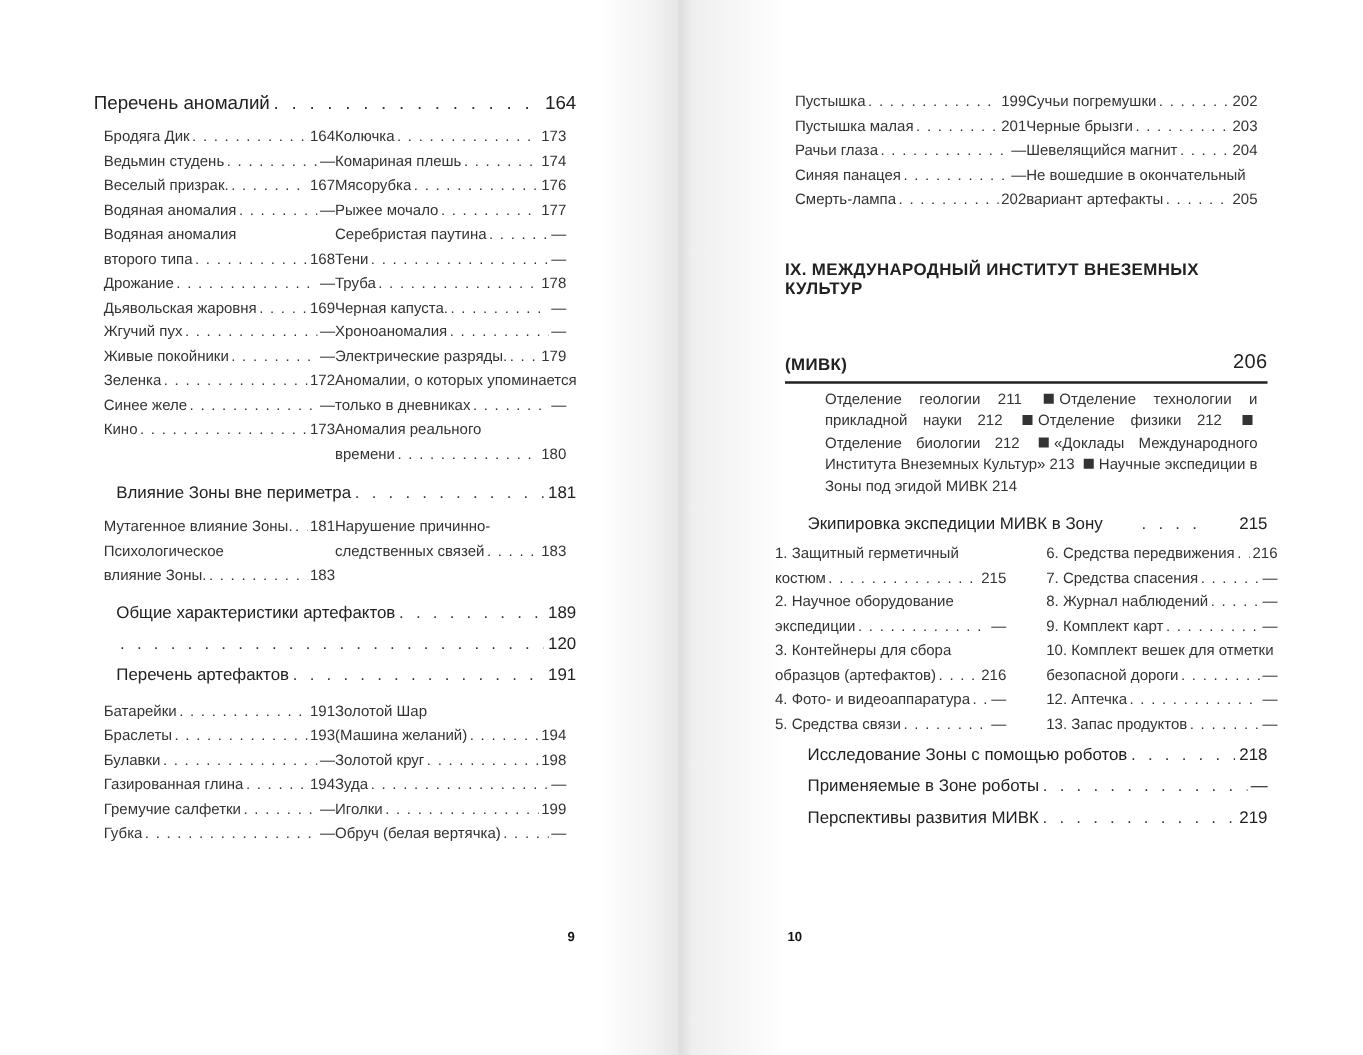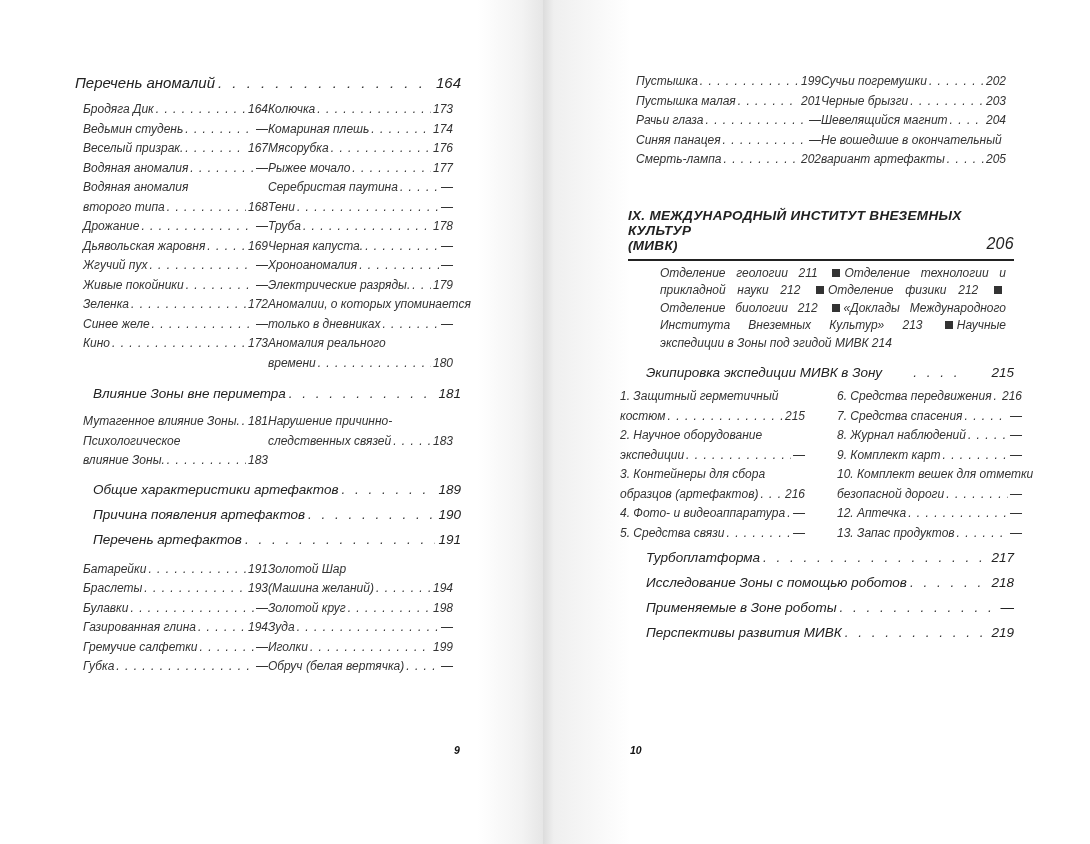--- a/index.html
+++ b/index.html
@@ -4,21 +4,21 @@
 <style>
   html, body { margin: 0; padding: 0; }
   body {
     width: 1090px; height: 844px; overflow: hidden;
     background: #ffffff;
     font-family: "Liberation Sans", "DejaVu Sans", sans-serif;
     color: #222;
     position: relative;
   }
   .page {
-    position: absolute; top: 0; height: 844px; background: #fff; font-style: italic;
+    position: absolute; top: 0; height: 844px; background: #fff;
   }
   .page.left { left: 0; width: 543px;
     background: linear-gradient(to right, #fff 0%, #fff 88%, #f3f3f3 96%, #e6e6e6 100%); }
   .page.right { left: 543px; width: 547px;
     background: linear-gradient(to right, #dcdcdc 0%, #efefef 2%, #f6f6f6 8%, #fff 16%, #fff 100%); }
   .gutter-line { position: absolute; left: 543px; top: 0; width: 2px; height: 844px; background: #cfcfcf; }
 
   .content { position: absolute; }
   .left .content { left: 75px; top: 72px; width: 386px; }
   .right .content { left: 85px; top: 72px; width: 386px; }
@@ -271,23 +271,22 @@
         </div>
     </div>
 
     <div style="margin-top:6px;">
         <div class="dotrow h-sub">
           <span class="t">Общие характеристики артефактов</span>
           <span class="d"></span>
           <span class="p">189</span>
         </div>
         <div class="dotrow h-sub">
-          <span class="t">Причина появления артефактов</span>
           <span class="d"></span>
-          <span class="p">190</span>
+          <span class="p">120</span>
         </div>
         <div class="dotrow h-sub">
           <span class="t">Перечень артефактов</span>
           <span class="d"></span>
           <span class="p">191</span>
         </div>
       </div>
     <div class="two-col" style="margin-top:8px;">
       <div class="col">
           <div class="wrap-item">
@@ -447,21 +446,21 @@
               <span class="d"></span>
               <span class="p">205</span>
             </div>
           </div>
         </div>
     </div>
 
     <div class="chapter" style="margin-top:38px;">
       <span>
         <span style="display:block;">IX. МЕЖДУНАРОДНЫЙ ИНСТИТУТ ВНЕЗЕМНЫХ КУЛЬТУР</span>
-        <span style="display:block;">(МИВК)</span>
+        <span style="display:block;margin-top:46px;">(МИВК)</span>
       </span>
       <span class="p">206</span>
     </div>
 
     <div class="para" style="margin-top:4px;" id="org-para"><span>Отделение геологии 211</span> <span class="sq"></span><span>Отделение технологии и прикладной науки 212</span> <span class="sq"></span><span>Отделение физики 212</span> <span class="sq"></span><span>Отделение биологии 212</span> <span class="sq"></span><span>«Доклады Международного Института Внеземных Культур» 213</span> <span class="sq"></span><span>Научные экспедиции в Зоны под эгидой МИВК 214</span> </div>
 
     <div class="dotrow h-sub" style="margin-top:8px;gap:28px;">
       <span class="t">Экипировка экспедиции МИВК в Зону</span>
         <span class="d"></span>
         <span class="p">215</span>
@@ -555,25 +554,20 @@
             <div class="dotrow">
               <span class="t">13. Запас продуктов</span>
               <span class="d"></span>
               <span class="p">—</span>
             </div>
           </div>
         </div>
     </div>
     <div style="margin-top:2px;">
         <div class="dotrow h-sub">
-          <span class="t">Турбоплатформа</span>
-          <span class="d"></span>
-          <span class="p">217</span>
-        </div>
-        <div class="dotrow h-sub">
           <span class="t">Исследование Зоны с помощью роботов</span>
           <span class="d"></span>
           <span class="p">218</span>
         </div>
         <div class="dotrow h-sub">
           <span class="t">Применяемые в Зоне роботы</span>
           <span class="d"></span>
           <span class="p">—</span>
         </div>
         <div class="dotrow h-sub">

